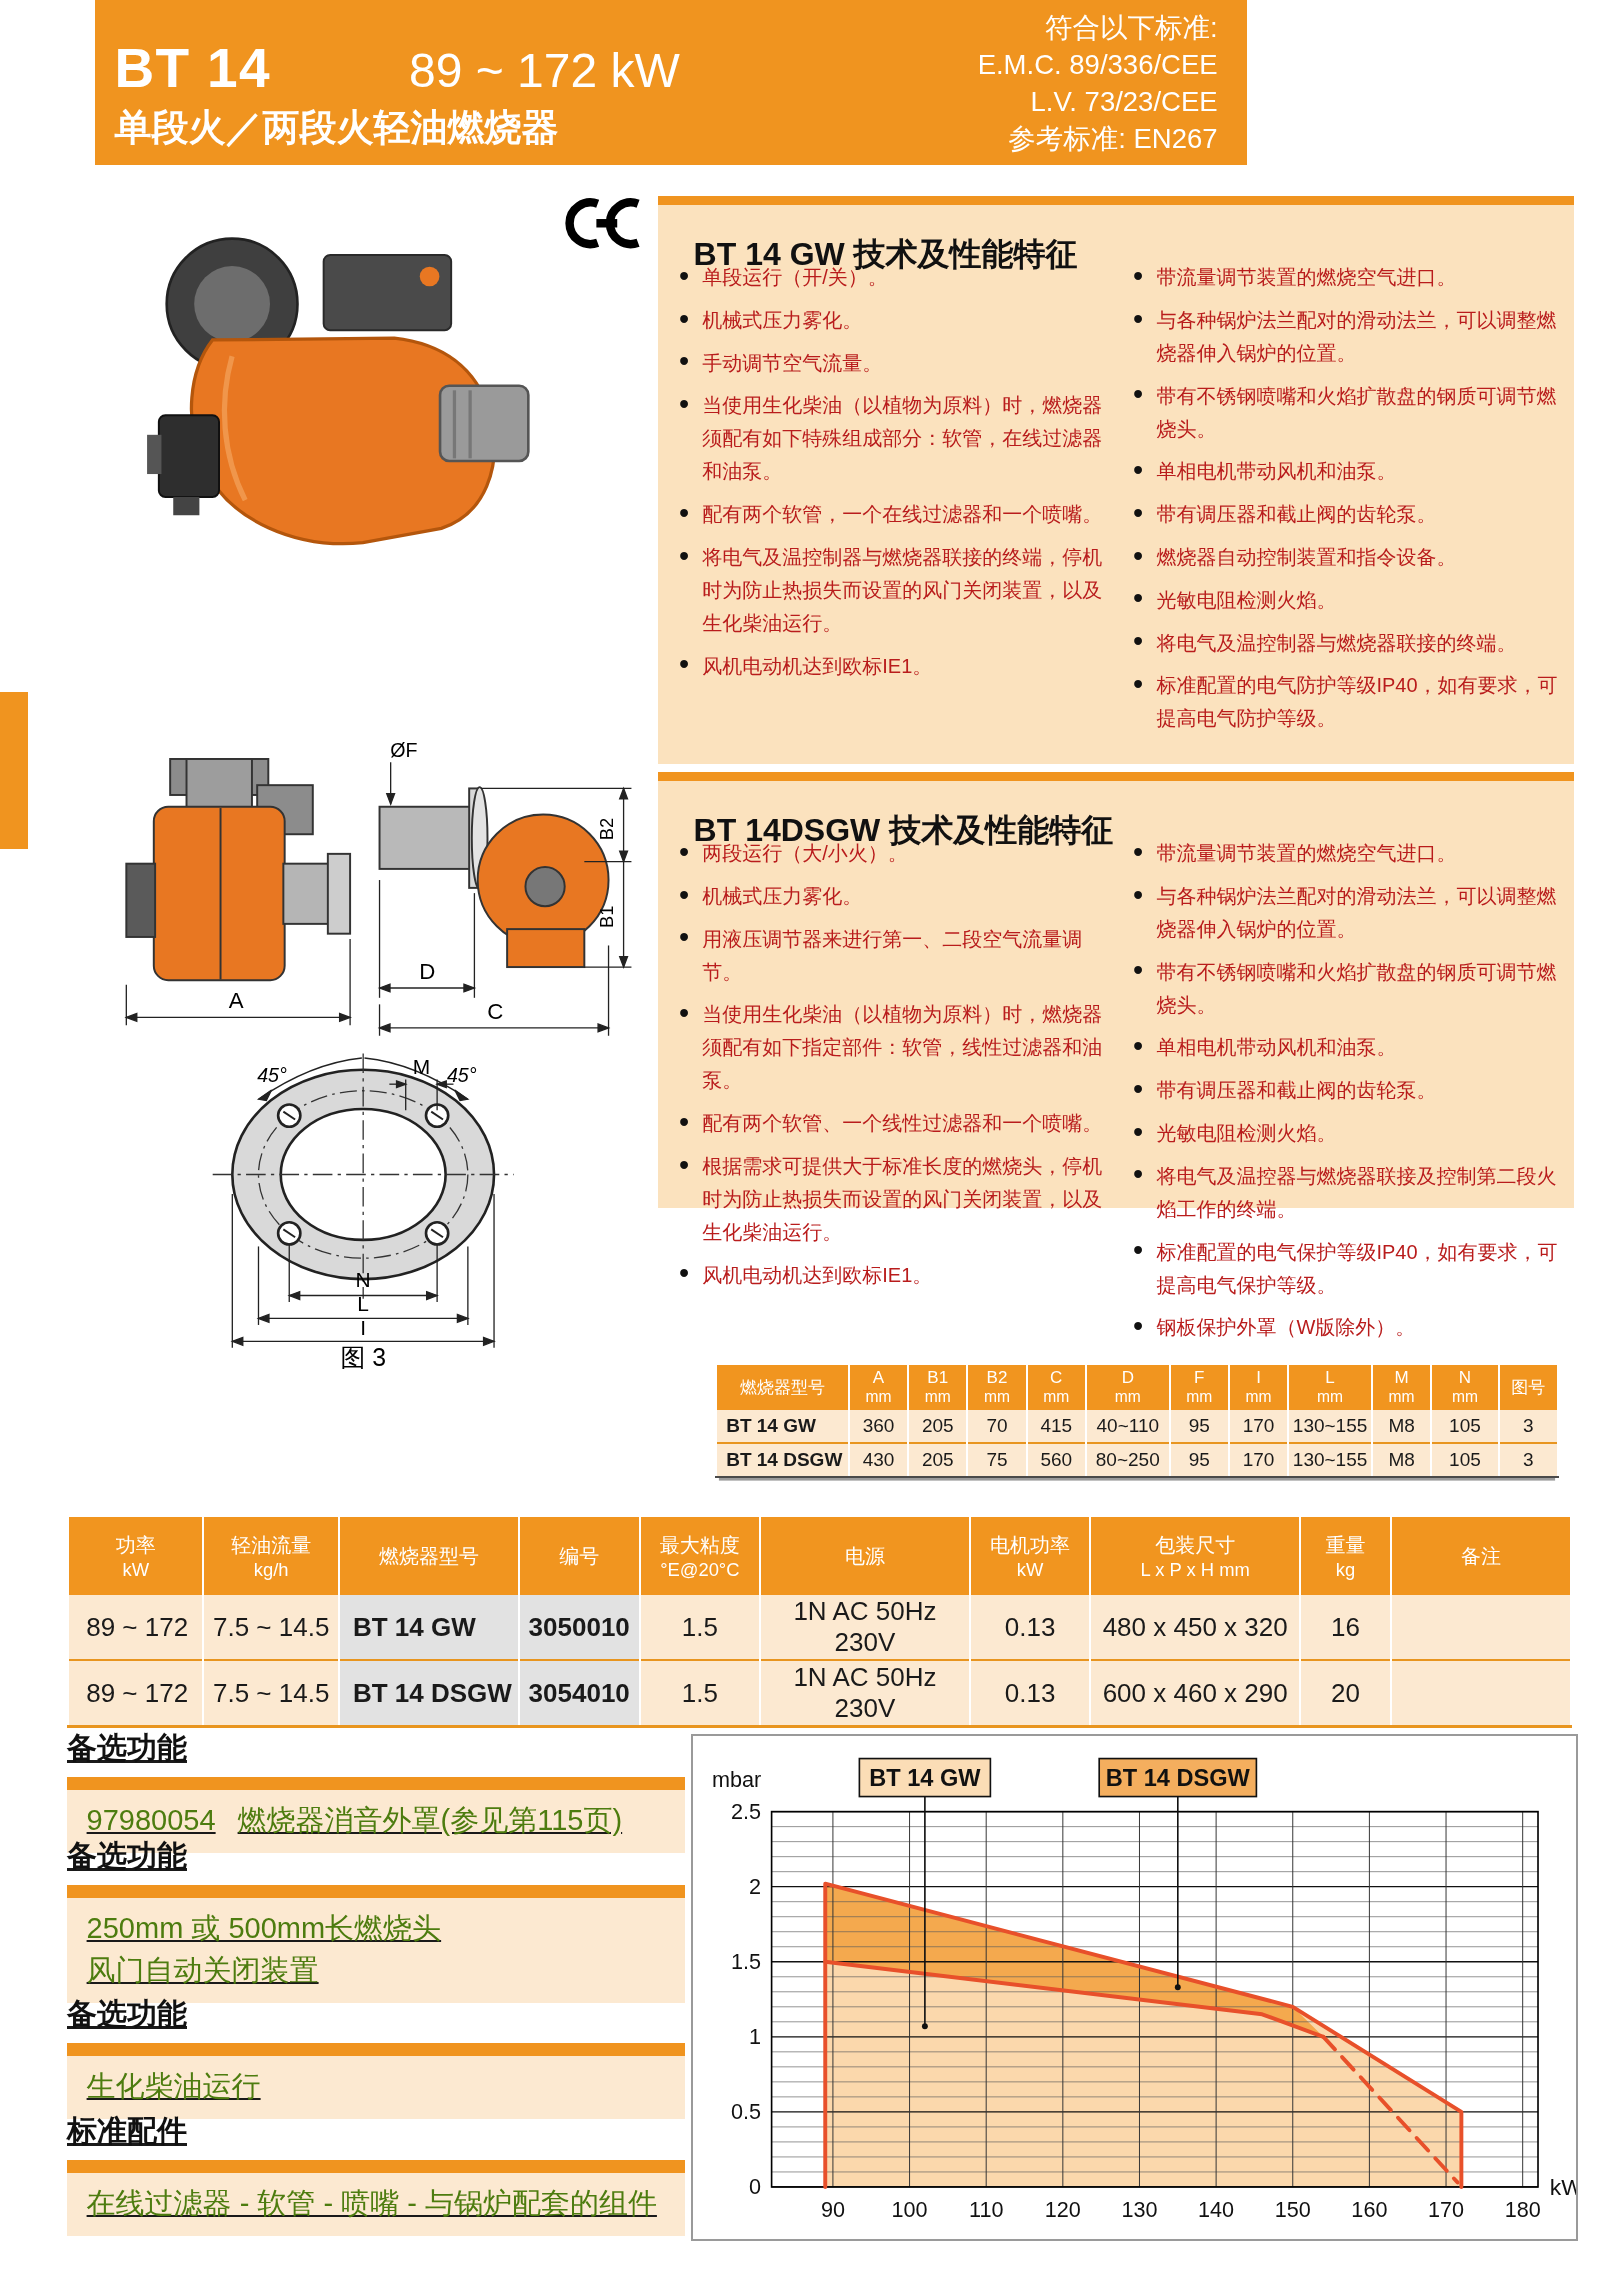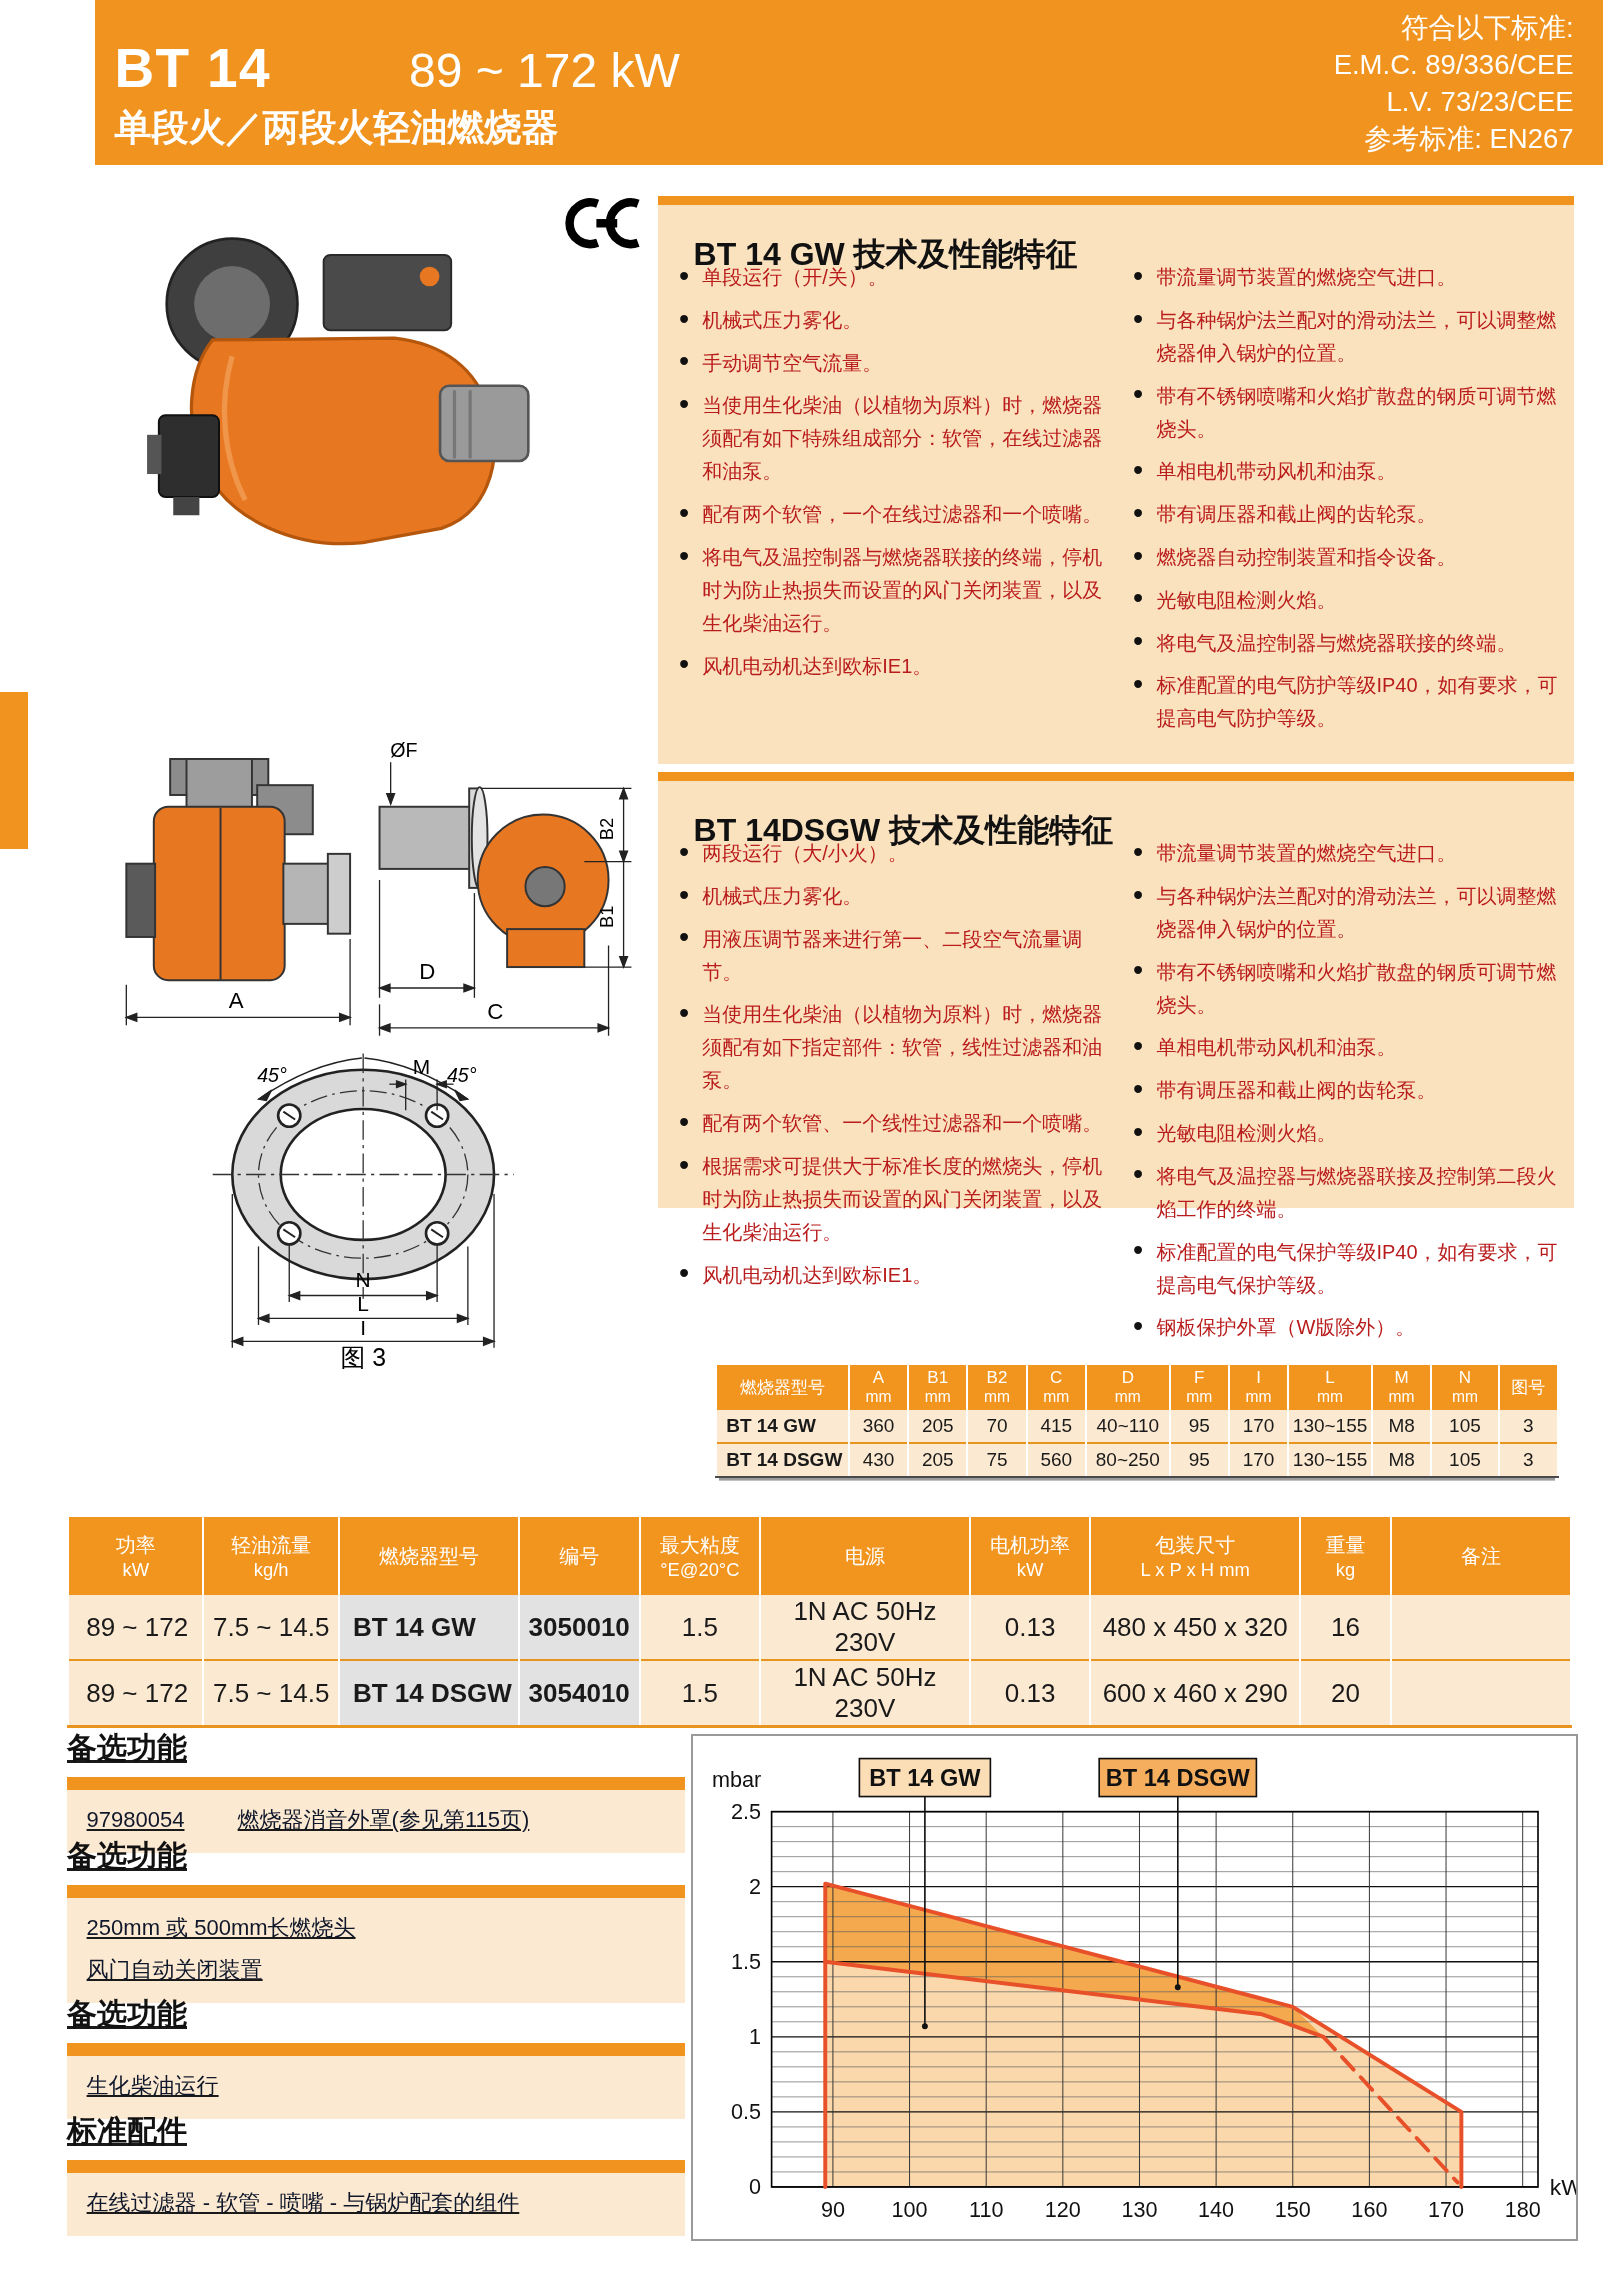--- a/index.html
+++ b/index.html
@@ -1,19 +1,19 @@
 <!DOCTYPE html>
 <html style="font-size:10.5px"><head>
 <meta charset="utf-8">
 <style>
   html,body{margin:0;padding:0;background:#e8e8e8;}
   .page{position:relative;width:1623px;height:2295px;background:#ffffff;overflow:hidden;
         font-family:"Liberation Sans", sans-serif;color:#1a1a1a;}
   
-  .header-band{position:absolute;left:95px;top:0;width:1508px;height:165px;background:#F0941F;color:#fff;}
+  .header-band{position:absolute;left:95px;top:0;width:1152px;height:165px;background:#F0941F;color:#fff;}
   .hdr-model{position:absolute;left:19.6px;top:36px;font-size:55px;font-weight:bold;letter-spacing:1.3px;}
   .hdr-power{position:absolute;left:314px;top:43px;font-size:48px;font-weight:normal;}
   .hdr-sub{position:absolute;left:19.6px;top:103px;font-size:37px;font-weight:bold;}
   .hdr-standards{position:absolute;right:29.4px;top:9.2px;text-align:right;font-size:27.5px;line-height:37px;}
   .left-tab{position:absolute;left:0;top:692px;width:27.5px;height:157px;background:#F0941F;}
   
   .ce-box{position:absolute;left:556px;top:192px;width:86px;height:63px;}
   .photo-box{position:absolute;left:134px;top:219px;width:412px;height:376px;}
   
   .panel{position:absolute;left:658px;width:916px;background:#FBE2BE;}
@@ -42,21 +42,21 @@
   .main-wrap th{font-size:20px;padding:6.5px 2.6px;height:65px;}
   .main-wrap td{font-size:26px;height:34px;}
   .main-wrap td.first{padding-left:3.9px;}
   .main-wrap td.model{text-align:left;padding-left:13px;}
   .unit{font-size:0.92em;}
   
   .opt-block{position:absolute;left:67px;width:618px;text-decoration:underline;}
   .opt-block h3{margin:0 0 7.9px 0;font-size:30px;font-weight:bold;color:#111;}
   .opt-bar{width:100%;height:13px;background:#F0941F;}
   .opt-rows{background:#FCE9D1;padding:9.2px 19.6px 11.8px 19.6px;}
-  .opt-line{font-size:22px;line-height:42px;color:#0f172a;display:flex;align-items:flex-end;}
+  .opt-line{font-size:29px;line-height:42px;color:#4d7c0f;display:flex;align-items:flex-end;}
   .opt-line .code{min-width:151px;display:inline-block;}
   
   .chart-frame{position:absolute;left:691px;top:1734px;width:887px;height:507px;background:#fff;
                border:2.6px solid #9a9a9a;box-sizing:border-box;}
   .chart-frame svg{display:block;width:100%;height:100%;}
   .chart-frame text{font-family:"Liberation Sans",sans-serif;}
 </style>
 </head>
 <body>
 

